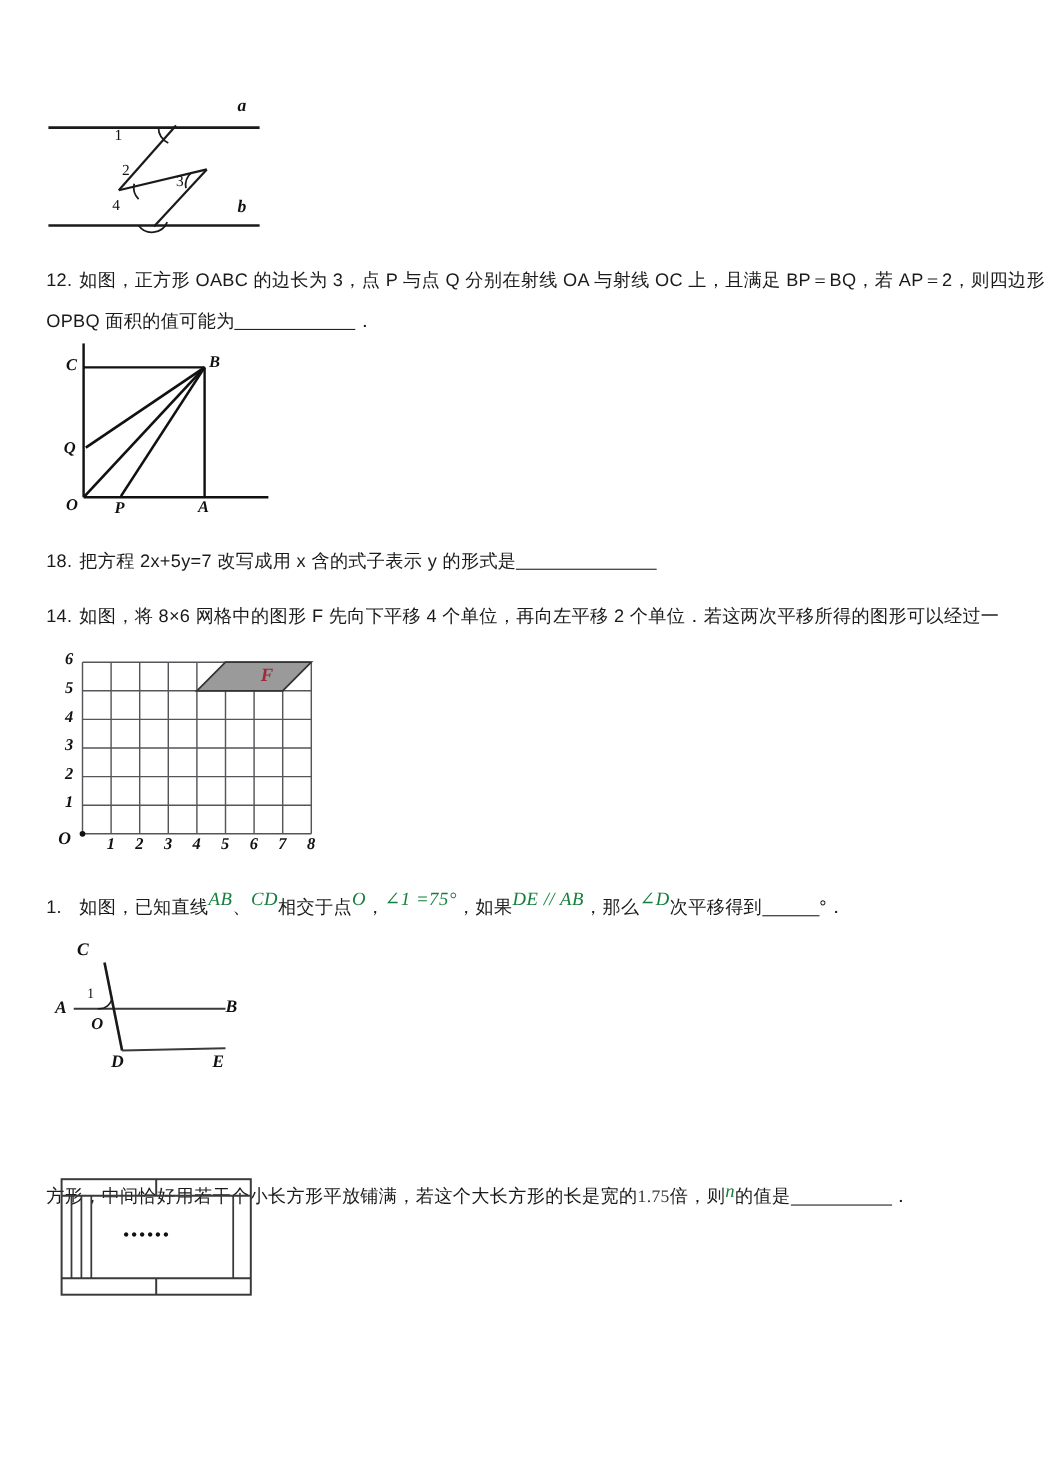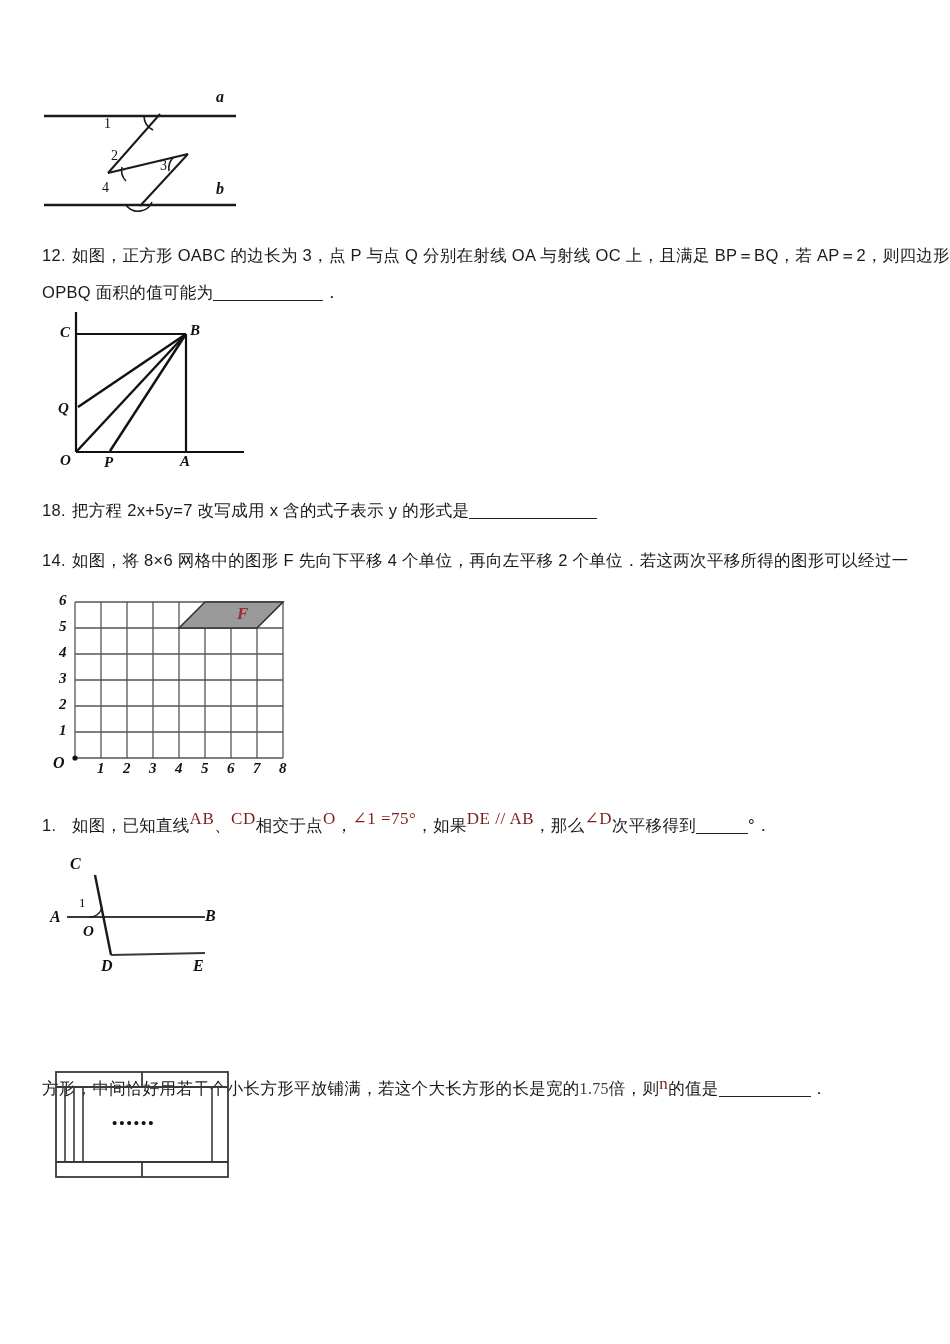--- a/index.html
+++ b/index.html
@@ -34,24 +34,25 @@
     display: inline-block;
     min-width: 30px;
   }
   .blank {
     display: inline-block;
     border-bottom: 1.6px solid #222;
     vertical-align: -3px;
   }
   .mathit {
     font-family: "Liberation Serif", "DejaVu Serif", serif;
+    font-style: italic;
     font-size: 17px;
     position: relative;
     top: -7px;
-    color: #7f1d1d;
+    color: #15803d;
     letter-spacing: 0.5px;
   }
   .mathnum {
     font-family: "Liberation Serif", "DejaVu Serif", serif;
     font-size: 16px;
     color: #3a3a3a;
   }
   .fig {
     position: absolute;
   }

